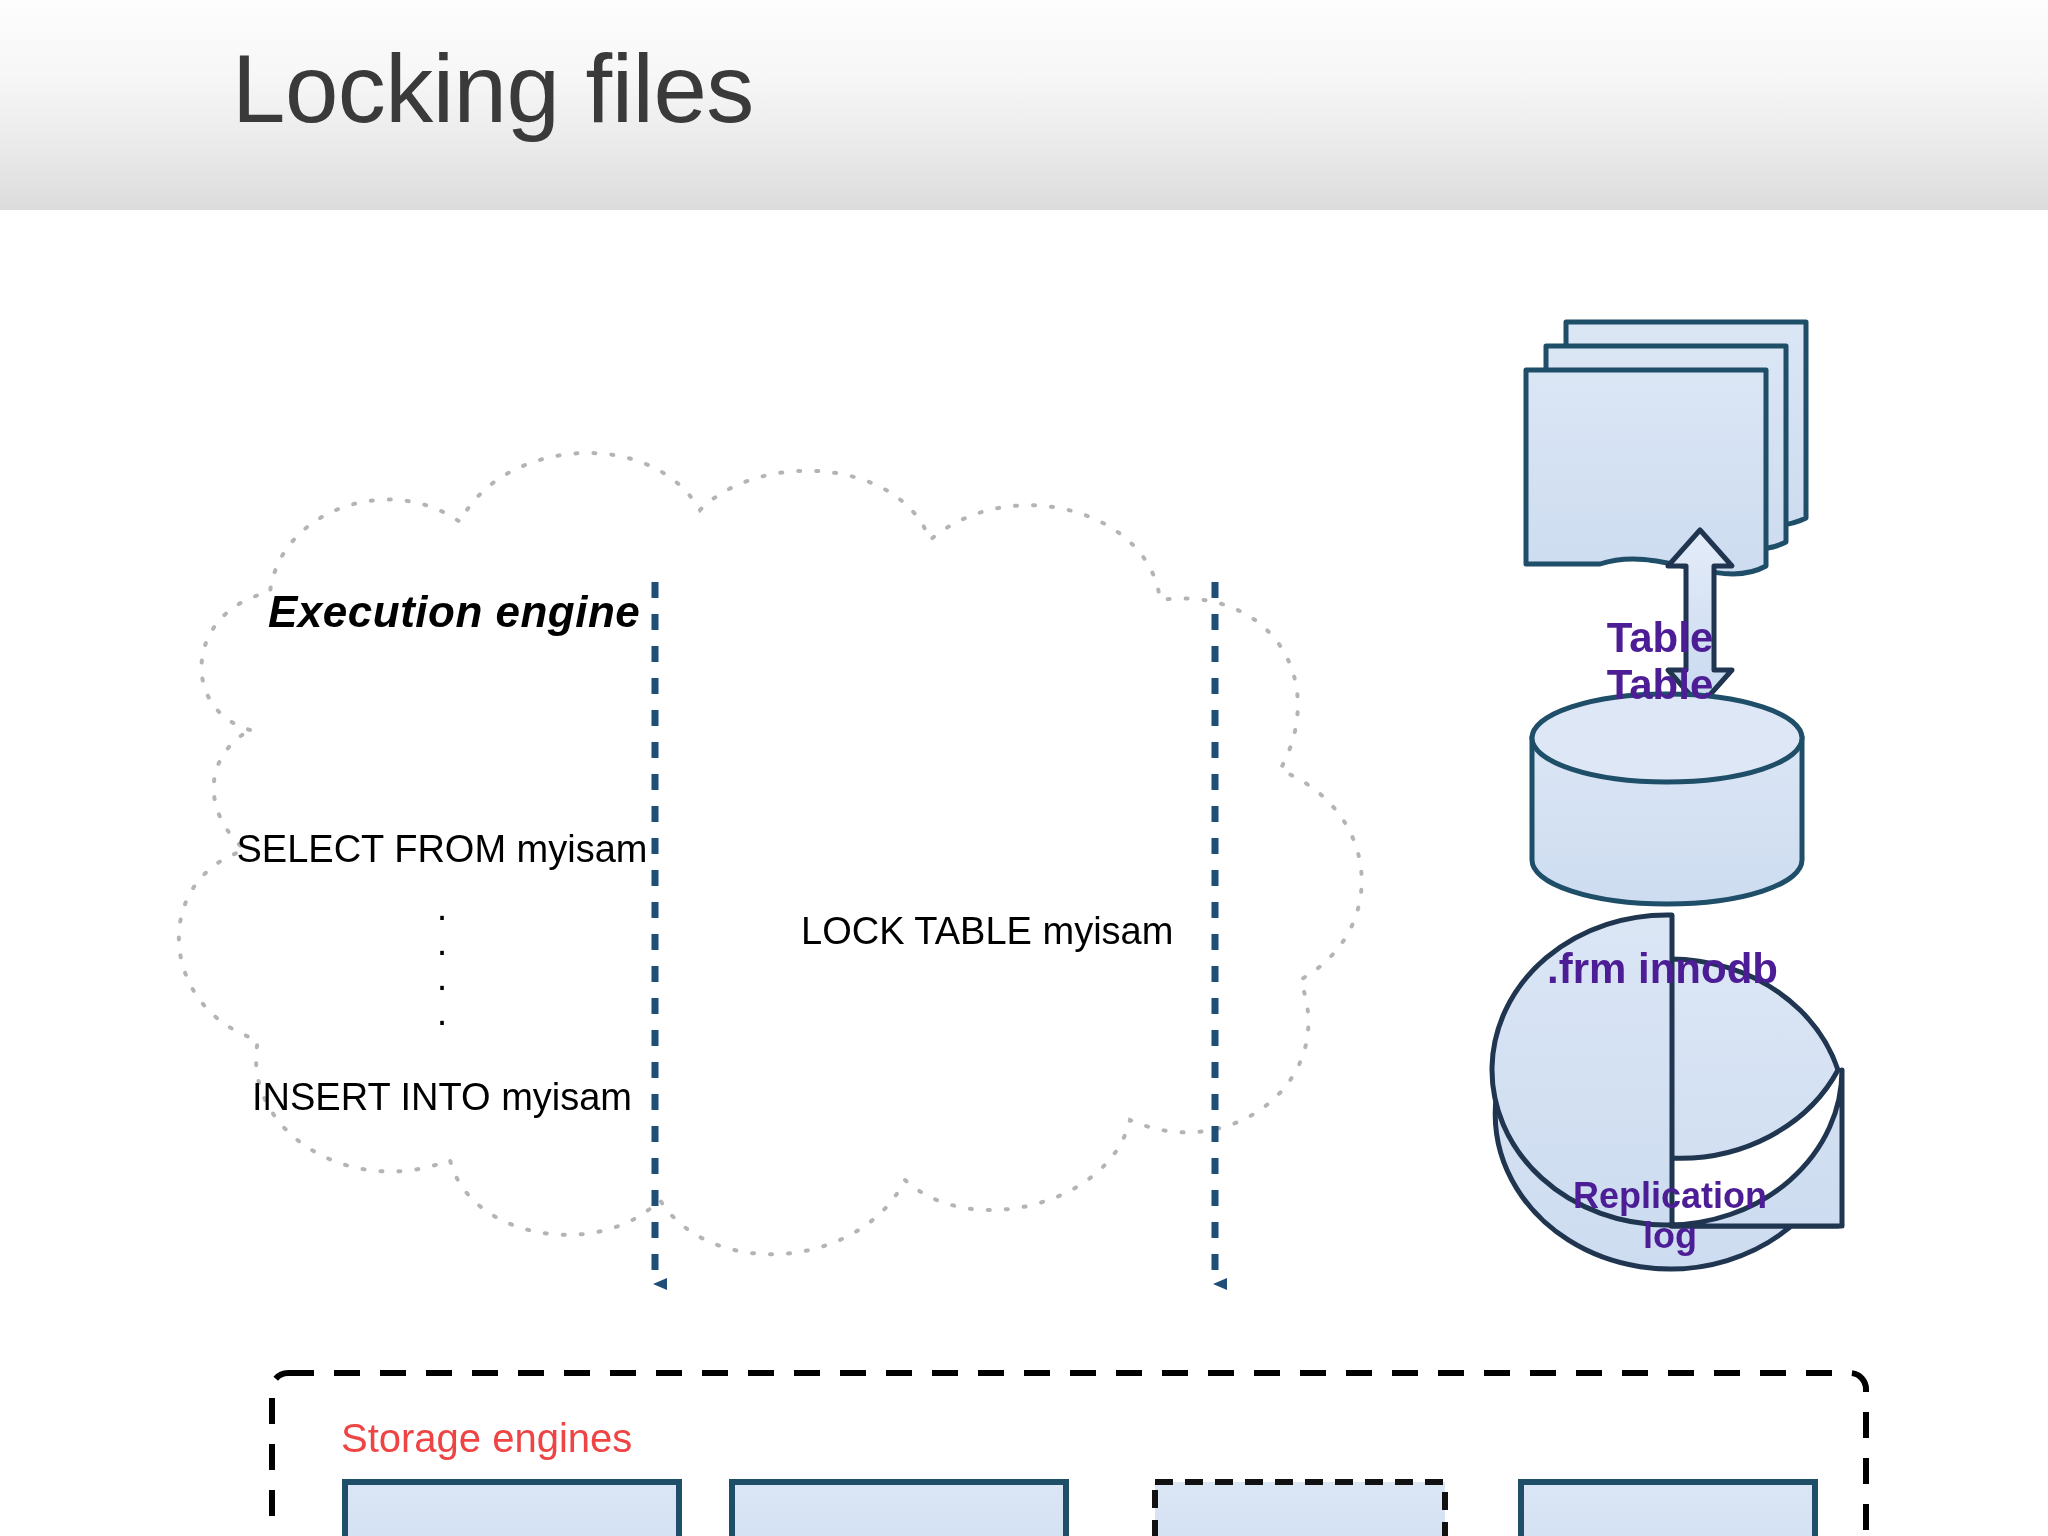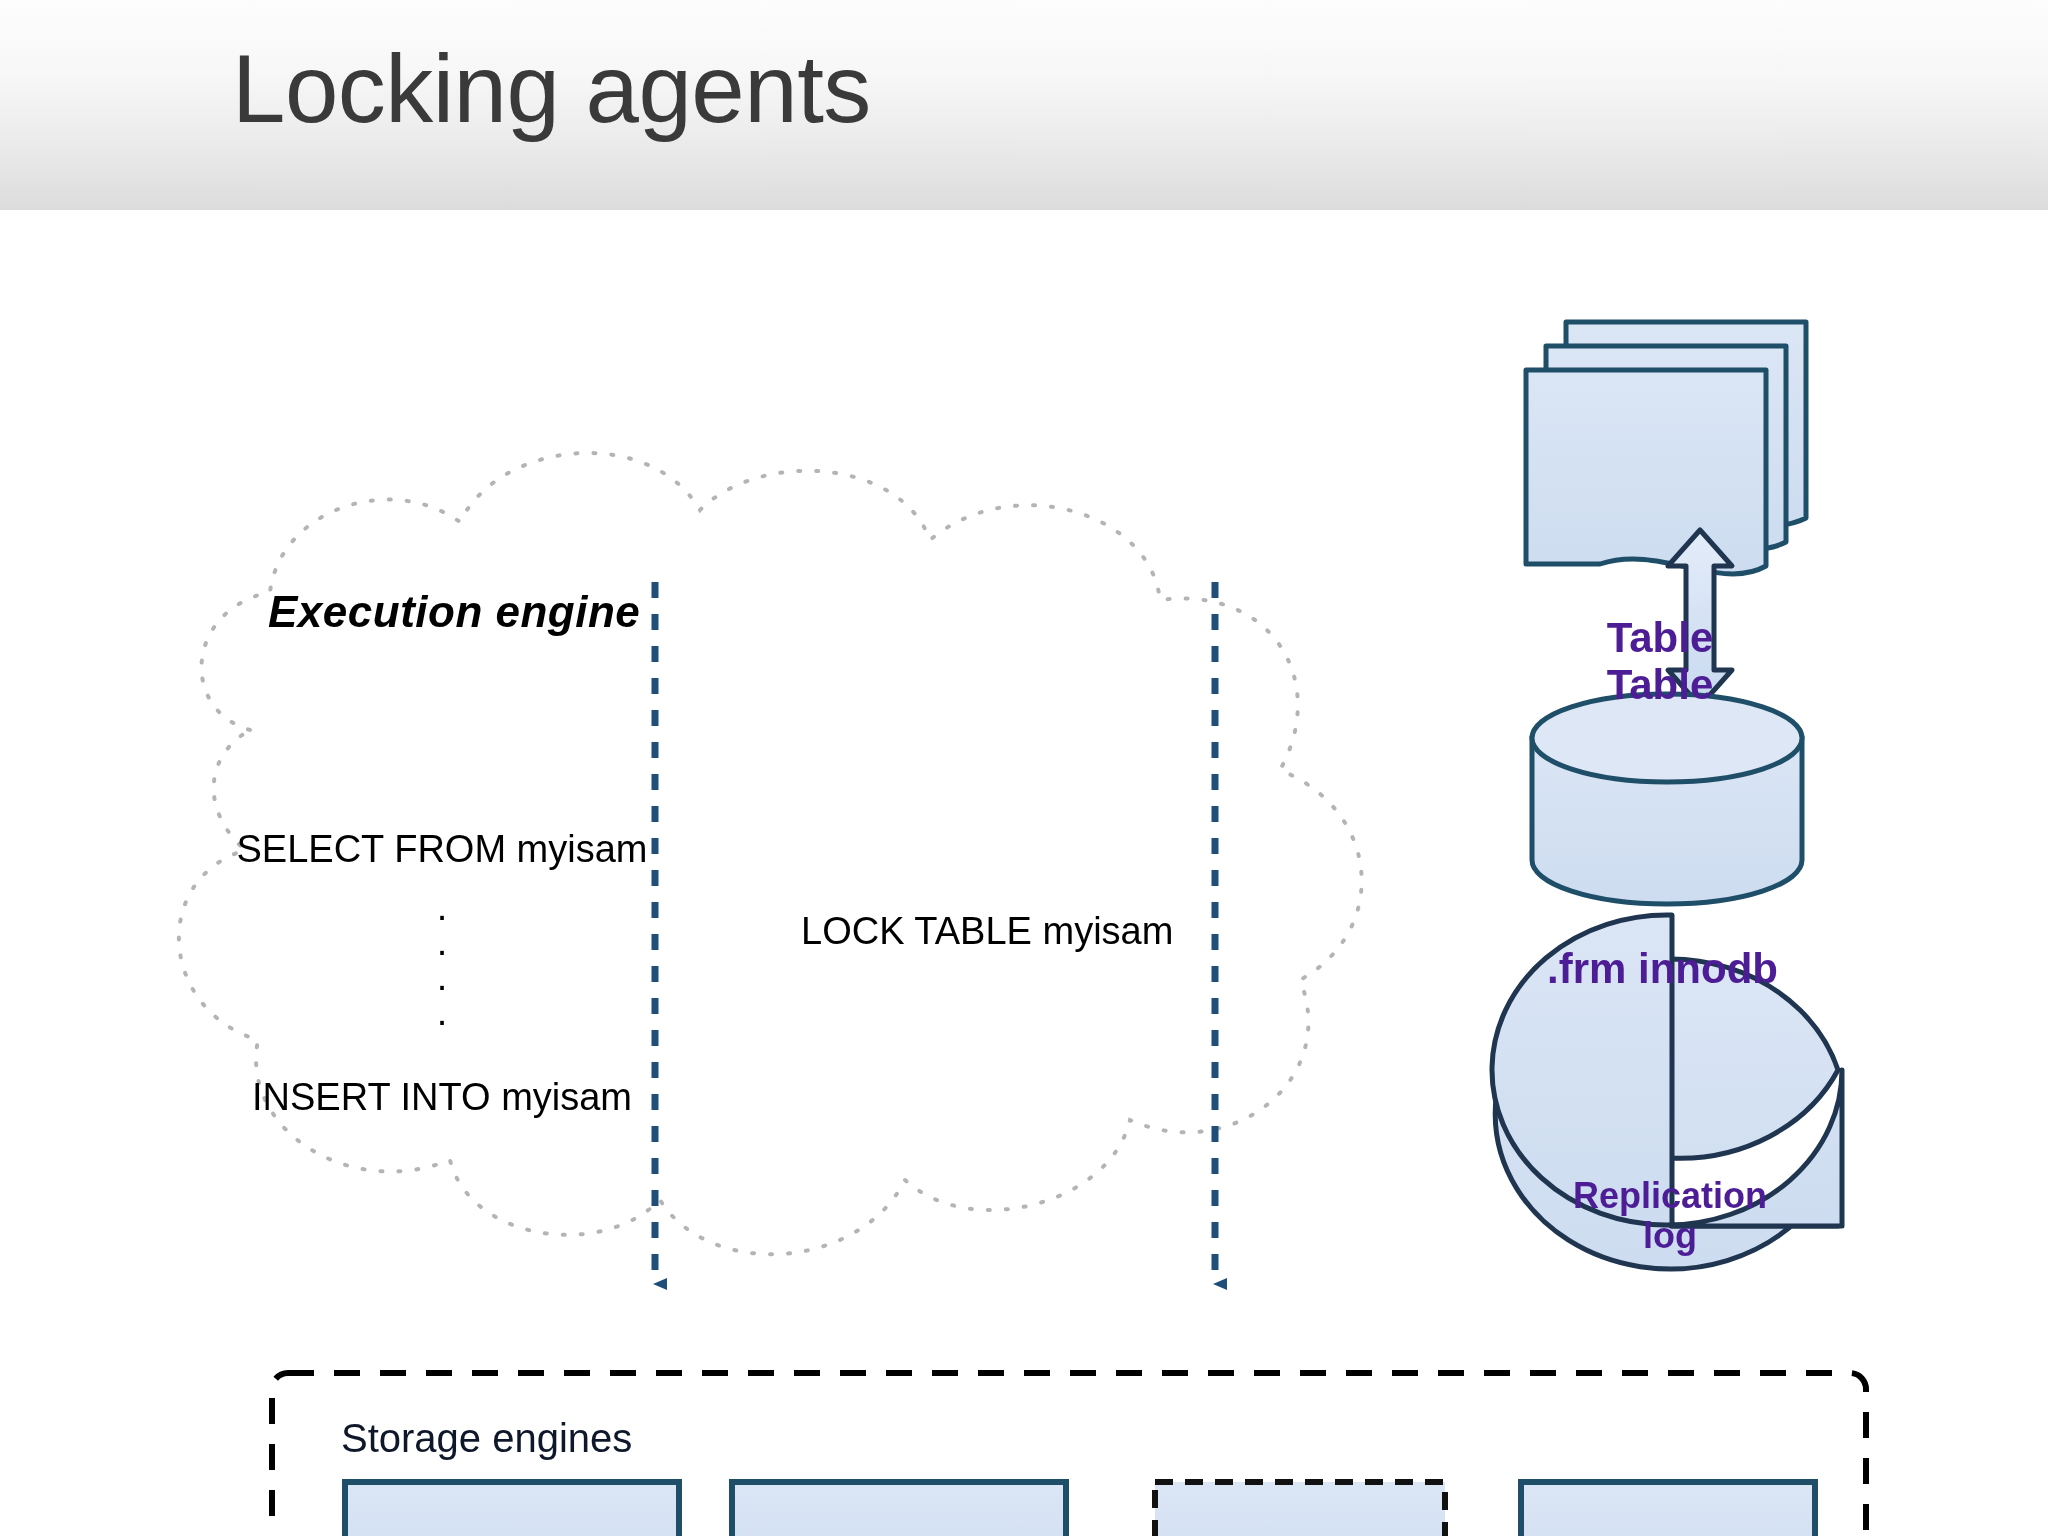--- a/index.html
+++ b/index.html
@@ -116,42 +116,42 @@
   #replication-log-label {
     left: 1545px; top: 966px;
     width: 250px;
     font-size: 36px;
   }
 
   #storage-engines-label {
     position: absolute;
     left: 341px; top: 1206px;
     font-size: 40px;
-    color: #0f172a;
+    color: #ef4444;
     font-family: "Liberation Sans", sans-serif;
   }
 
   .engine-label {
     position: absolute;
     font-size: 42px;
     font-weight: bold;
     color: #000;
     text-align: center;
     font-family: "Liberation Sans", sans-serif;
   }
   #engine-label-0 { left: 346px; top: 1318px; width: 330px; }
   #engine-label-1 { left: 733px; top: 1318px; width: 330px; }
   #engine-label-2 { left: 1155px; top: 1318px; width: 290px; }
   #engine-label-3 { left: 1520px; top: 1318px; width: 290px; font-size: 40px; letter-spacing: 3px;}
 </style>
 </head>
 <body>
 
 <div id="slide-header">
-  <div id="slide-title">Locking agents</div>
+  <div id="slide-title">Locking files</div>
 </div>
 
 <div id="canvas">
 
   <svg class="svg-layer" viewBox="0 0 2048 1326">
     <defs>
       <linearGradient id="shapeGrad" x1="0" y1="0" x2="0" y2="1">
         <stop offset="0%" stop-color="#dbe6f5"></stop>
         <stop offset="100%" stop-color="#cddcf0"></stop>
       </linearGradient>

